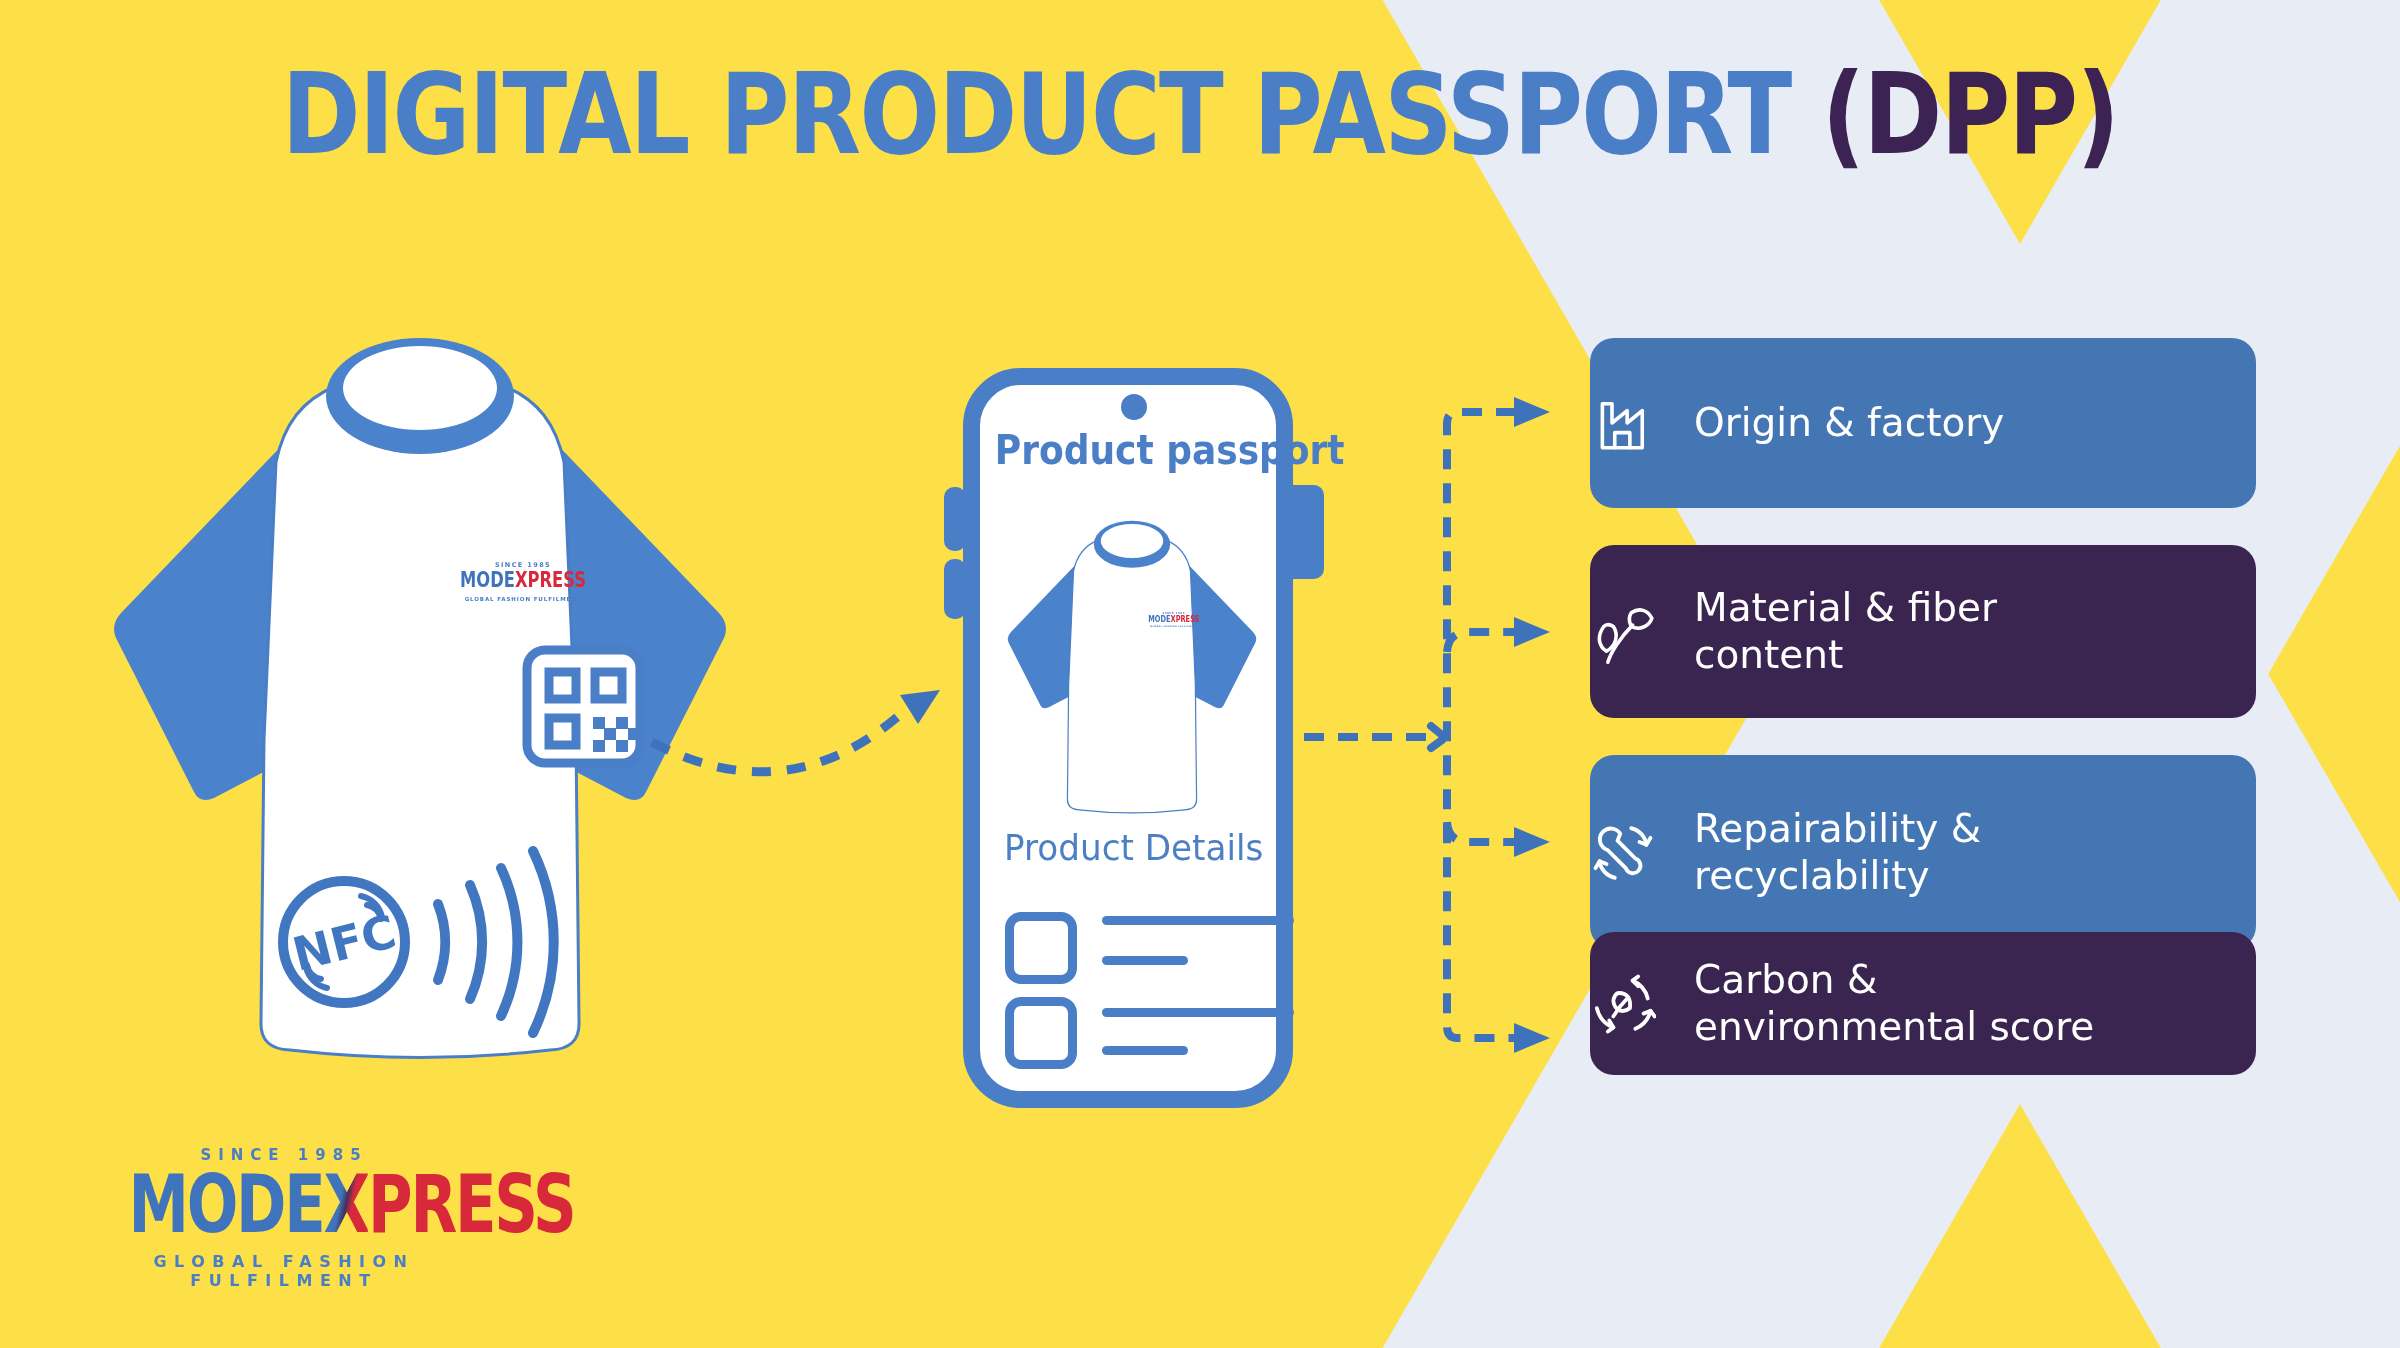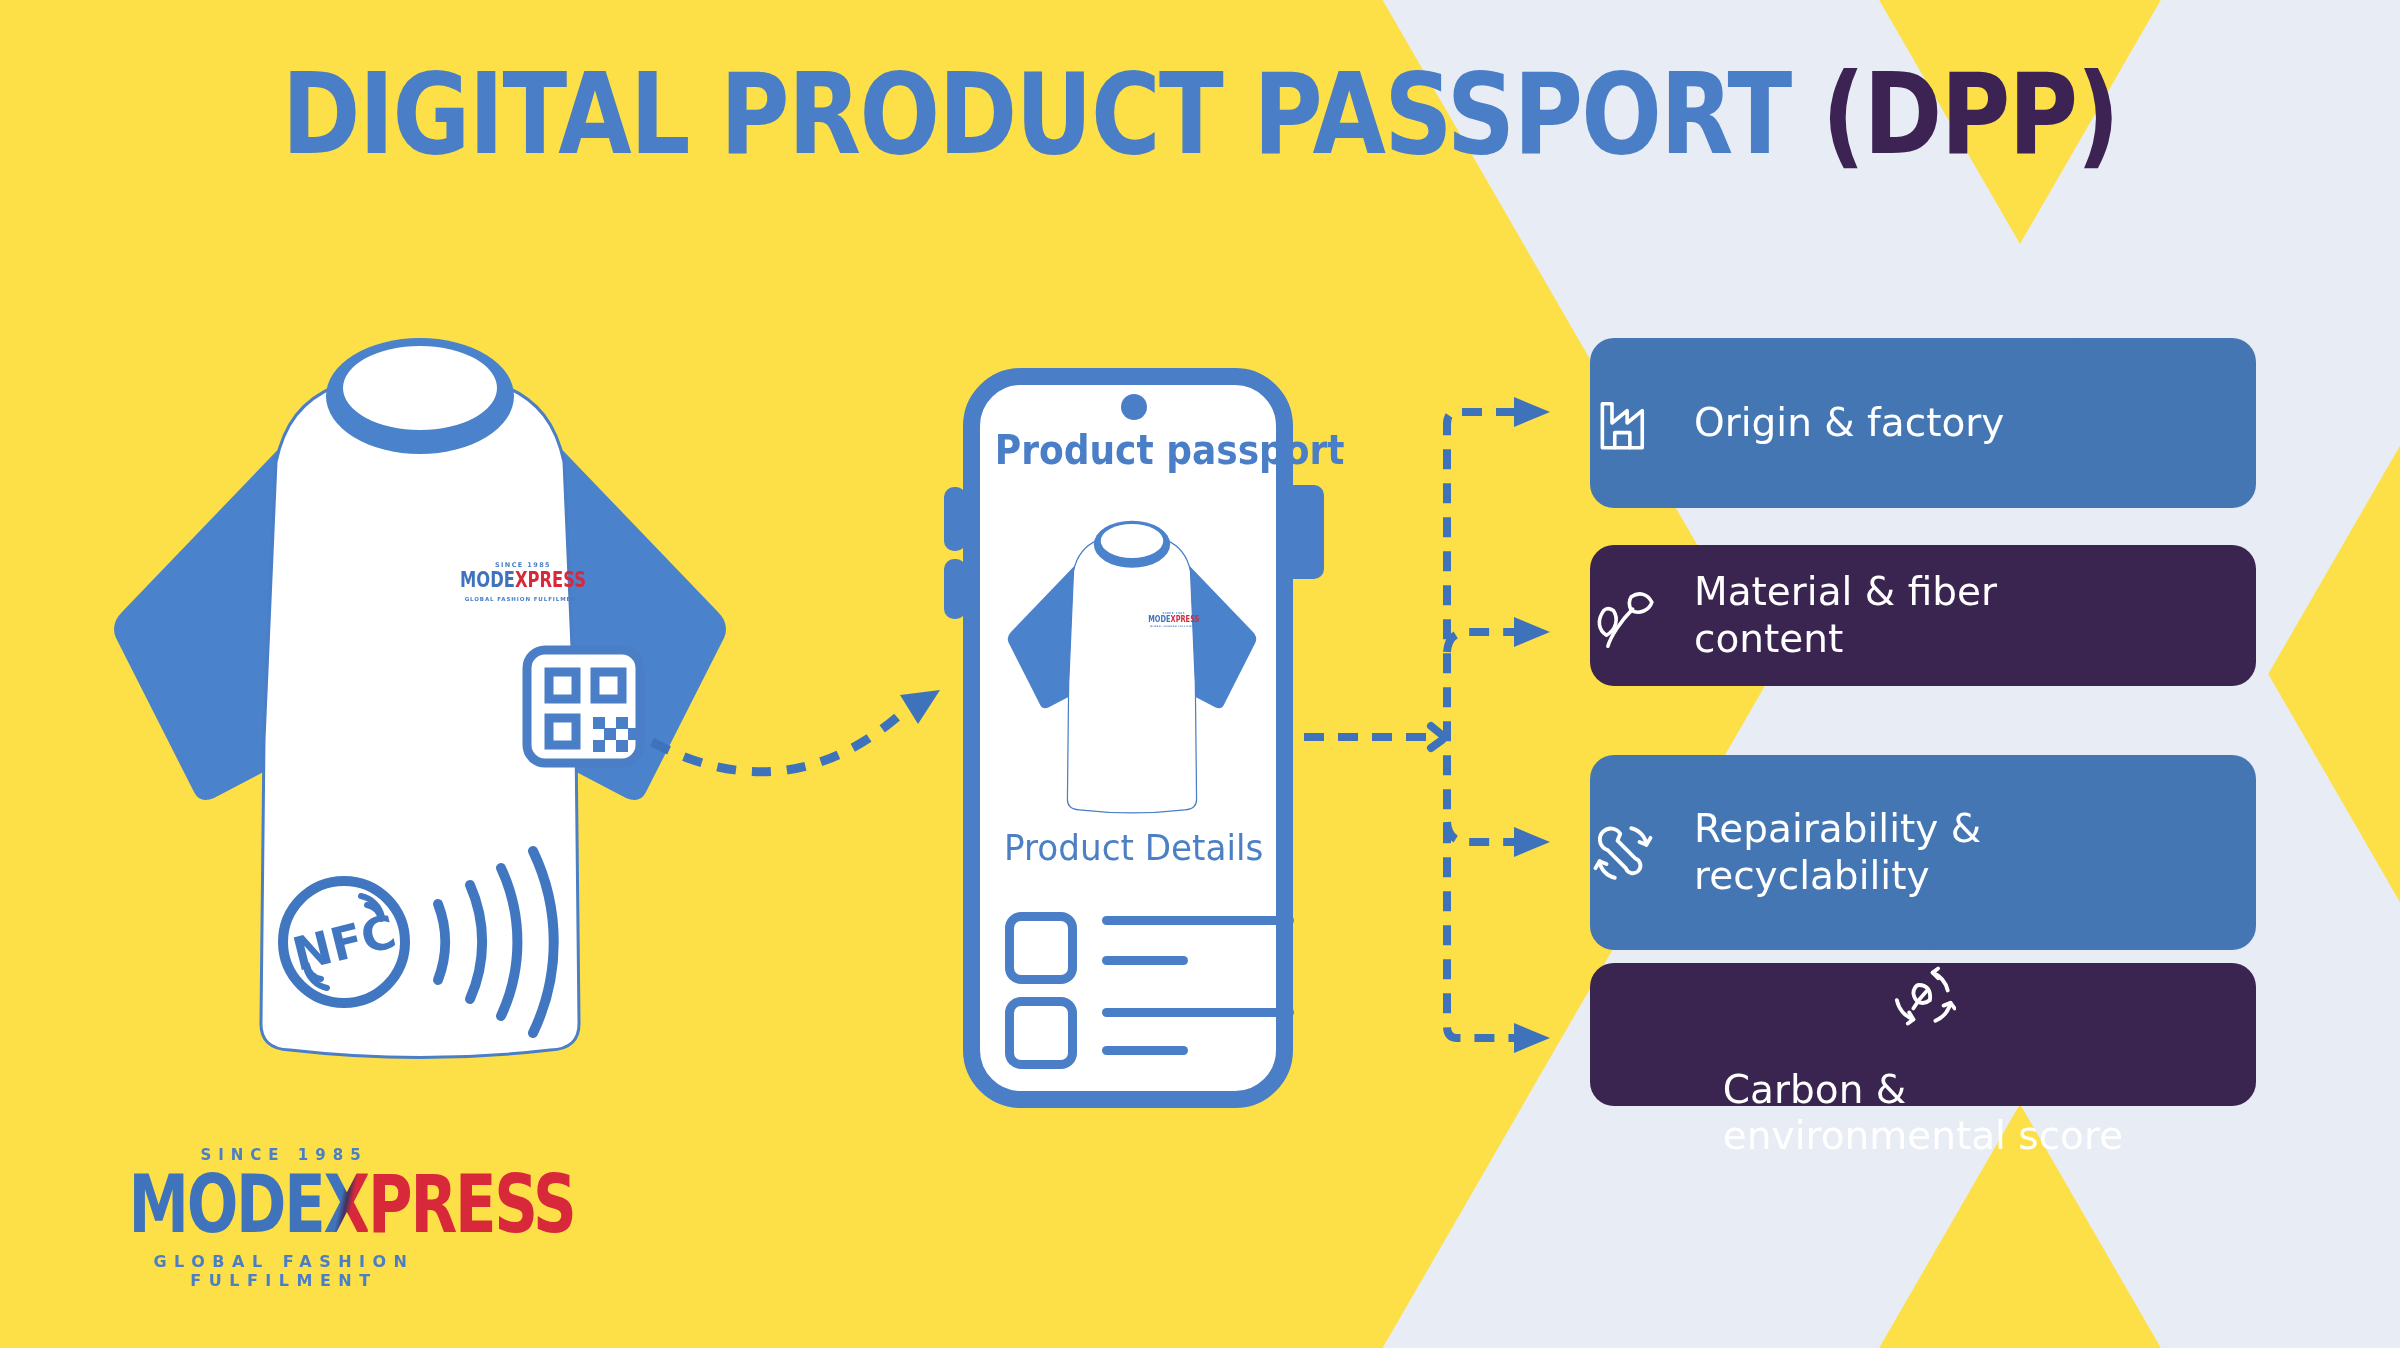--- a/index.html
+++ b/index.html
@@ -159,21 +159,21 @@
   </div>
 
   <div class="card blue" style="top:338px;height:170px;">
     <svg class="cicon" viewBox="0 0 48 48" fill="none" stroke="#ffffff" stroke-width="2.6" stroke-linejoin="round" stroke-linecap="round">
       <path d="M9,42 V10 L16,10 L16,24 L27,15 L27,24 L38,15 L38,42 Z"></path>
       <path d="M18,42 V31 H29 V42"></path>
     </svg>
     <div class="clabel">Origin &amp; factory</div>
   </div>
 
-  <div class="card purple" style="top:545px;height:141px;">
+  <div class="card purple" style="top:545px;height:173px;">
     <svg class="cicon" viewBox="0 0 48 48" fill="none" stroke="#ffffff" stroke-width="2.6" stroke-linejoin="round" stroke-linecap="round">
       <path d="M10,20 C5,27 6,34 12,38 C19,34 21,26 17,20 C14,18 12,18 10,20 Z"></path>
       <path d="M30,10 C36,6 42,8 45,14 C43,20 36,23 30,20 C28,16 28,13 30,10 Z"></path>
       <path d="M13,46 C15,39 22,28 31,19"></path>
     </svg>
     <div class="clabel">Material &amp; fiber
 content</div>
   </div>
 
   <div class="card blue" style="top:755px;height:195px;">
@@ -181,21 +181,21 @@
       <path d="M11,21 A8,8 0 1 1 22,10 L20,15 L33,28 A5.5,5.5 0 1 1 26,35 L13,22 Z"></path>
       <path d="M30,6 A14,14 0 0 1 41,18"></path>
       <path d="M41,18 L44,13 M41,18 L36,16"></path>
       <path d="M18,42 A14,14 0 0 1 7,30"></path>
       <path d="M7,30 L4,35 M7,30 L12,32"></path>
     </svg>
     <div class="clabel">Repairability &amp;
 recyclability</div>
   </div>
 
-  <div class="card purple" style="top:963px;height:143px;flex-direction:column;">
+  <div class="card purple" style="top:932px;height:143px;">
     <svg class="cicon" viewBox="0 0 48 48" fill="none" stroke="#ffffff" stroke-width="2.8" stroke-linejoin="round" stroke-linecap="round">
       <path d="M31,7 A19,19 0 0 1 42,20"></path>
       <path d="M31,7 L35,4 M31,7 L35,11"></path>
       <path d="M44,29 A19,19 0 0 1 33,42"></path>
       <path d="M44,29 L47,33 M44,29 L39,31"></path>
       <path d="M17,41 A19,19 0 0 1 5,27"></path>
       <path d="M17,41 L13,44 M17,41 L14,36"></path>
       <path d="M21,16 C27,16 30,20 29,27 C24,31 18,29 17,22 C17,19 19,16 21,16 Z"></path>
       <path d="M17,33 C20,28 23,24 27,20"></path>
     </svg>

